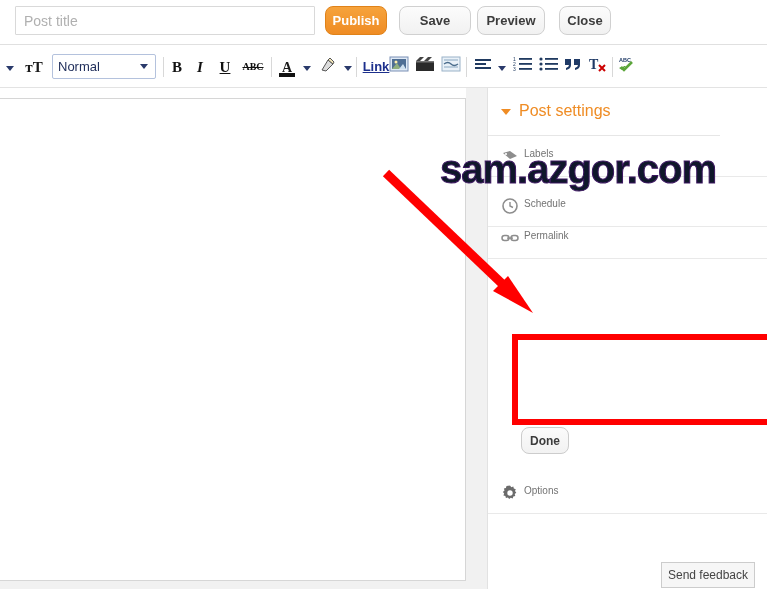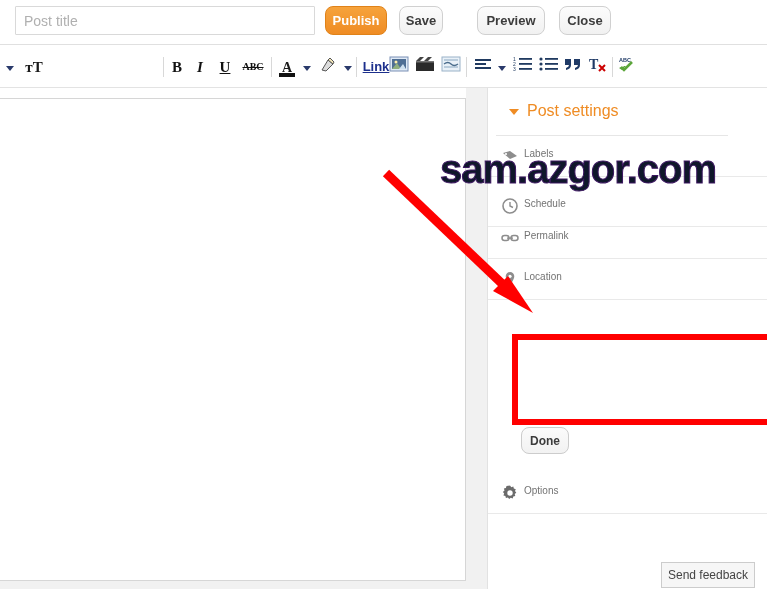--- a/index.html
+++ b/index.html
@@ -62,21 +62,21 @@
     text-align: center;
     padding: 0;
   }
   .btn-publish {
     left: 325px;
     width: 62px;
     background: linear-gradient(to bottom, #f6a33c, #ef8c24);
     border: 1px solid #e08219;
     color: #ffffff;
   }
-  .btn-save    { left: 399px; width: 44px; }
+  .btn-save    { left: 399px; width: 72px; }
   .btn-preview { left: 477px; width: 68px; }
   .btn-close   { left: 559px; width: 52px; }
 
   
   .toolbar {
     position: absolute;
     left: 0; top: 46px;
     width: 767px;
     height: 42px;
     background: #ffffff;
@@ -165,21 +165,21 @@
     position: absolute;
     left: 487px; top: 88px;
     width: 280px;
     height: 501px;
     background: #ffffff;
     border-left: 1px solid #e2e2e2;
     box-sizing: border-box;
   }
   .sb-header {
     position: absolute;
-    left: 8px; top: 0;
+    left: 0; top: 0;
     width: 232px;
     height: 48px;
     border-bottom: 1px solid #e6e6e6;
     box-sizing: border-box;
     cursor: pointer;
     text-align: right;
   }
   .sb-header-label {
     position: absolute;
     left: 31px; top: 14px;
@@ -368,20 +368,24 @@
 <div class="toolbar">
 
   <div class="tb-item" style="left:2px;width:16px;">
     <span class="caret" style="margin:0;"></span>
   </div>
 
   <div class="tb-item tb-txt" style="left:22px;width:24px;font-size:15px;">тT</div>
   <div class="tb-item" style="left:48px;width:0px;">
   </div>
 
+  <div class="font-select">
+    <span>Normal</span>
+    <span class="caret"></span>
+  </div>
 
   <div class="tb-sep" style="left:163px;"></div>
 
   <div class="tb-item tb-txt" style="left:168px;width:18px;font-size:15px;color:#111;">B</div>
   <div class="tb-item tb-txt" style="left:192px;width:16px;font-size:15px;font-style:italic;color:#111;">I</div>
   <div class="tb-item tb-txt" style="left:216px;width:18px;font-size:15px;color:#111;text-decoration:underline;">U</div>
   <div class="tb-item tb-txt" style="left:240px;width:26px;font-size:10px;color:#111;text-decoration:line-through;">ABC</div>
 
   <div class="tb-sep" style="left:271px;"></div>
 
@@ -530,29 +534,20 @@
     <div class="sb-icon">
       <svg width="18" height="18" viewBox="0 0 18 18">
         <rect x="1" y="6.5" width="7" height="5" rx="2.5" fill="none" stroke="#8d8d8d" stroke-width="1.5"></rect>
         <rect x="10" y="6.5" width="7" height="5" rx="2.5" fill="none" stroke="#8d8d8d" stroke-width="1.5"></rect>
         <rect x="6" y="8.4" width="6" height="1.4" fill="#8d8d8d"></rect>
       </svg>
     </div>
     <div class="sb-row-label">Permalink</div>
   </div>
 
-  <div class="sb-row" style="top:171px;">
-    <div class="sb-icon">
-      <svg width="18" height="18" viewBox="0 0 18 18">
-        <path d="M9 2 a4.3 4.3 0 0 1 4.3 4.3 c0 3.2 -4.3 9 -4.3 9 s-4.3 -5.8 -4.3 -9 A4.3 4.3 0 0 1 9 2 Z" fill="#8d8d8d"></path>
-        <circle cx="9" cy="6.3" r="1.6" fill="#ffffff"></circle>
-      </svg>
-    </div>
-    <div class="sb-row-label">Location</div>
-  </div>
 
 
   <div class="sb-row" style="top:385px;">
     <div class="sb-icon">
       <svg width="18" height="18" viewBox="0 0 18 18">
         <path d="M9 1.6 l1.3 1.6 l2-0.6 l0.5 2 l2 0.6 l-0.8 1.9 l1.3 1.6 l-1.6 1.3 l0.6 2 l-2 0.5 l-0.6 2 l-1.9-0.8 l-1.6 1.3 l-1.3-1.6 l-2 0.6 l-0.5-2 l-2-0.6 l0.8-1.9 l-1.3-1.6 l1.6-1.3 l-0.6-2 l2-0.5 l0.6-2 z" fill="#6b6b6b"></path>
         <circle cx="9" cy="9" r="2.7" fill="#ffffff"></circle>
       </svg>
     </div>
     <div class="sb-row-label">Options</div>

